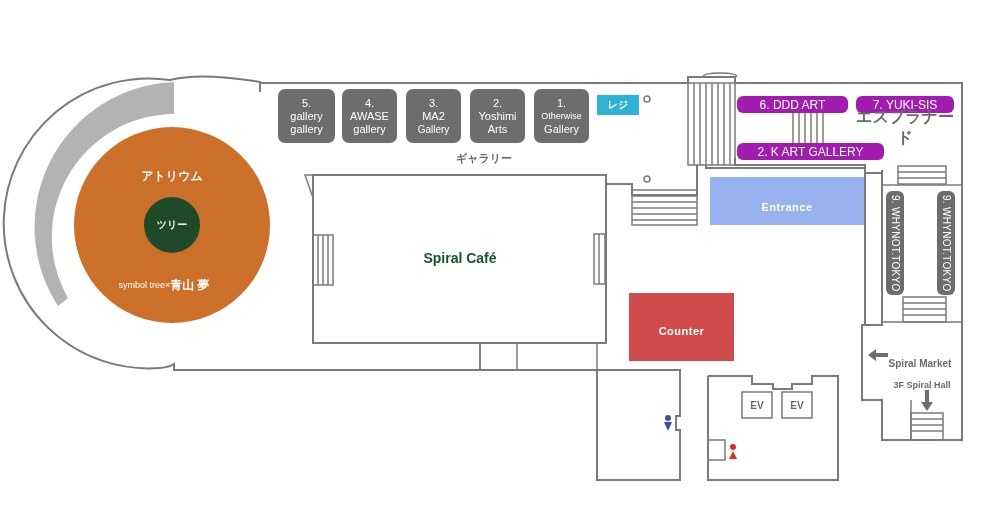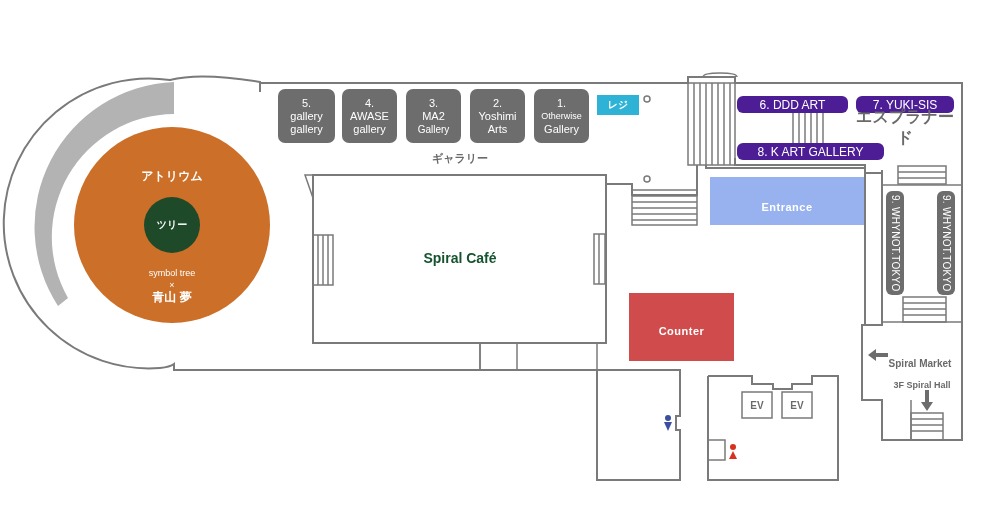--- a/index.html
+++ b/index.html
@@ -3,21 +3,21 @@
 <meta charset="utf-8">
 <style>
   html, body { margin: 0; padding: 0; background: #ffffff; }
   body { width: 1000px; height: 520px; position: relative; overflow: hidden; font-family: "Liberation Sans", sans-serif; }
   #map { position: absolute; left: 0; top: 0; width: 1000px; height: 520px; }
   .wall { fill: none; stroke: #7a7a7a; stroke-width: 2; }
   .thin { fill: none; stroke: #7a7a7a; stroke-width: 1.5; }
   .stairs line { stroke: #7a7a7a; stroke-width: 1.5; }
   .label { position: absolute; display: flex; align-items: center; justify-content: center; text-align: center; box-sizing: border-box; }
   .gallery-box { background: #6d6d6d; color: #fff; border-radius: 7px; font-size: 11px; line-height: 13px; flex-direction: column; }
-  .bar-box { background: #4c1d95; color: #fff; border-radius: 6px; font-size: 12px; }
+  .bar-box { background: #a21caf; color: #fff; border-radius: 6px; font-size: 12px; }
   .vbar { background: #6d6d6d; color: #fff; border-radius: 6px; font-size: 10px; writing-mode: vertical-rl; letter-spacing: 0.3px; }
   .zone-text { color: #6a6a6a; font-weight: bold; font-size: 11px; }
   .white-bold { color: #fff; font-weight: bold; }
 </style>
 </head>
 <body>
 
 <svg id="map" viewBox="0 0 1000 520" xmlns="http://www.w3.org/2000/svg">
 
   <path class="wall" d="M260,92 L260,82 Q200,72 170,80 A145,145 0 1 0 160,368 Q170,367 174,364 L174,370 L597,370"></path>
@@ -121,21 +121,21 @@
     <path d="M664,422 L672,422 L668,431 Z"></path>
   </g>
   <g fill="#d8321e">
     <circle cx="733" cy="447" r="3"></circle>
     <path d="M733,451 L737,459 L729,459 Z"></path>
   </g>
 </svg>
 
 <div class="label white-bold" style="left:122px;top:168px;width:100px;height:16px;font-size:12px;">アトリウム</div>
 <div class="label white-bold" style="left:144px;top:218px;width:56px;height:14px;font-size:10px;">ツリー</div>
-<div class="label" style="left:112px;top:265px;width:120px;height:40px;flex-direction:column;color:#fff;font-size:9px;line-height:12px;">
+<div class="label" style="left:104px;top:265px;width:120px;height:40px;flex-direction:row;color:#fff;font-size:9px;line-height:12px;">
   <span>symbol tree</span>
   <span>×</span>
   <span style="font-weight:bold;font-size:12px;">青山 夢</span>
 </div>
 
 <div class="label gallery-box" style="left:278px;top:89px;width:57px;height:54px;">
   <span>5.</span>
   <span>gallery</span>
   <span>gallery</span>
 </div>
@@ -153,26 +153,26 @@
   <span>2.</span>
   <span>Yoshimi</span>
   <span>Arts</span>
 </div>
 <div class="label gallery-box" style="left:534px;top:89px;width:55px;height:54px;">
   <span>1.</span>
   <span style="font-size:9px;">Otherwise</span>
   <span>Gallery</span>
 </div>
 <div class="label white-bold" style="left:597px;top:95px;width:42px;height:20px;font-size:10px;border-radius:6px;">レジ</div>
-<div class="label zone-text" style="left:405px;top:150px;width:110px;height:16px;">ギャラリー</div>
+<div class="label zone-text" style="left:429px;top:150px;width:110px;height:16px;">ギャラリー</div>
 
 <div class="label bar-box" style="left:737px;top:96px;width:111px;height:17px;">6. DDD ART</div>
 <div class="label bar-box" style="left:856px;top:96px;width:98px;height:17px;">7. YUKI-SIS</div>
 <div class="label zone-text" style="left:850px;top:120px;width:110px;height:16px;font-size:16px;">エスプラナード</div>
-<div class="label bar-box" style="left:737px;top:143px;width:147px;height:17px;">8. K ART GALLERY</div>
+<div class="label bar-box" style="left:737px;top:143px;width:147px;height:17px;">2. K ART GALLERY</div>
 
 <div class="label vbar" style="left:886px;top:191px;width:18px;height:104px;">9. WHYNOT.TOKYO</div>
 <div class="label vbar" style="left:937px;top:191px;width:18px;height:104px;">9. WHYNOT.TOKYO</div>
 
 <div class="label" style="left:380px;top:248px;width:160px;height:20px;color:#14532d;font-size:14px;font-weight:bold;">Spiral Café</div>
 <div class="label white-bold" style="left:710px;top:177px;width:154px;height:60px;font-size:11px;letter-spacing:0.5px;">Entrance</div>
 <div class="label white-bold" style="left:629px;top:293px;width:105px;height:76px;font-size:11px;letter-spacing:0.5px;text-align:center;">Counter</div>
 <div class="label zone-text" style="left:742px;top:392px;width:30px;height:26px;font-size:10px;">EV</div>
 <div class="label zone-text" style="left:782px;top:392px;width:30px;height:26px;font-size:10px;">EV</div>
 <div class="label zone-text" style="left:884px;top:356px;width:72px;height:14px;font-size:10px;">Spiral Market</div>

